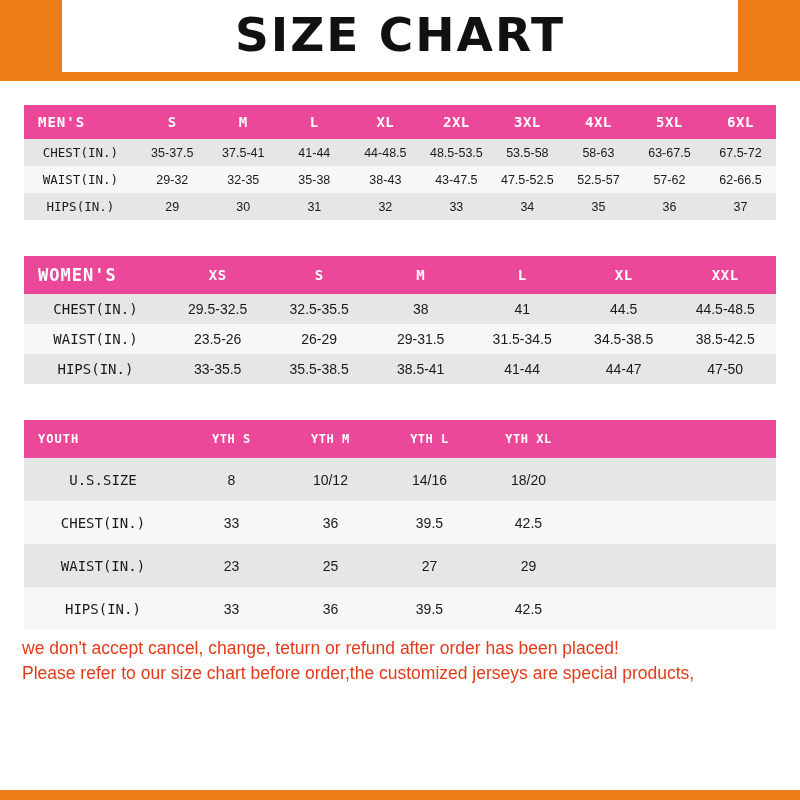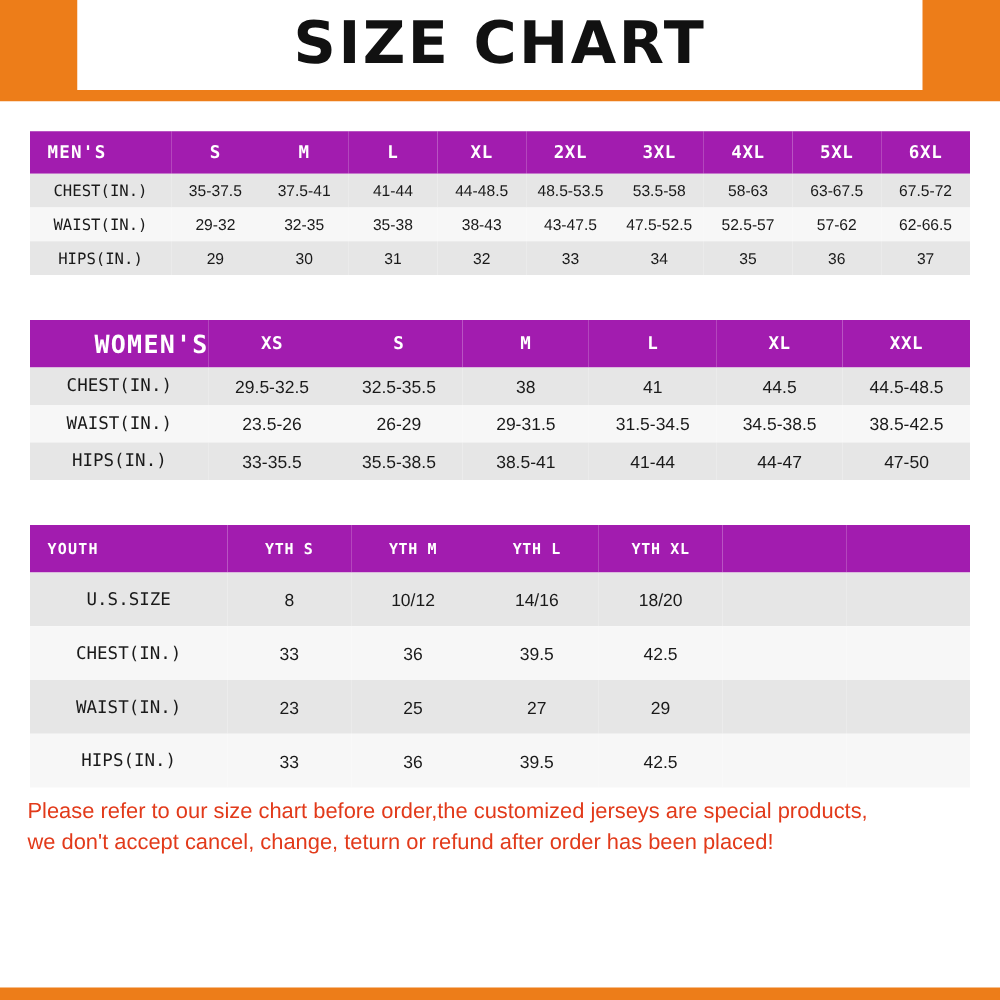--- a/index.html
+++ b/index.html
@@ -72,21 +72,21 @@
   }
   .chart th, .chart td {
     text-align: center;
     font-family: "Liberation Sans", sans-serif;
     color: #1a1a1a;
     font-size: 13px;
     padding: 0;
     white-space: nowrap;
   }
   .chart thead th {
-    background: #a21caf;
+    background: #ec4899;
     color: #ffffff;
     font-family: "DejaVu Sans Mono", monospace;
     font-weight: bold;
     font-size: 15px;
     height: 34px;
     letter-spacing: 0.5px;
   }
   .chart thead th.rowhead {
     text-align: left;
     padding-left: 14px;
@@ -108,21 +108,21 @@
   
   #men-chart col.c0 { width: 15%; }
   #women-chart col.c0 { width: 19%; }
   #youth-chart col.c0 { width: 21%; }
 
   #men-chart thead th { font-size: 14px; }
   #men-chart tbody td { font-size: 12.5px; }
 
   #women-chart thead th { font-size: 14px; }
   #women-chart tbody td { font-size: 14px; height: 30px; }
-  #women-chart thead th.rowhead { font-size: 20px; text-align: right; }
+  #women-chart thead th.rowhead { font-size: 17px; }
   #women-chart thead th { height: 38px; }
 
   #youth-chart thead th { font-size: 12px; height: 38px; }
   #youth-chart tbody td { font-size: 14px; height: 43px; }
 
   .spacer-12 { height: 12px; }
   .spacer-18 { height: 18px; }
 
   .footer-note {
     padding: 6px 22px 0 22px;
@@ -339,18 +339,18 @@
           <td>42.5</td>
           <td></td>
           <td></td>
         </tr>
       </tbody>
     </table>
 
   </div>
 
   <div class="footer-note">
+    <div>we don't accept cancel, change, teturn or refund after order has been placed!</div>
     <div>Please refer to our size chart before order,the customized jerseys are special products,</div>
-    <div>we don't accept cancel, change, teturn or refund after order has been placed!</div>
   </div>
 
   <div class="bottom-rule"></div>
 </div>
 
 </body></html>

